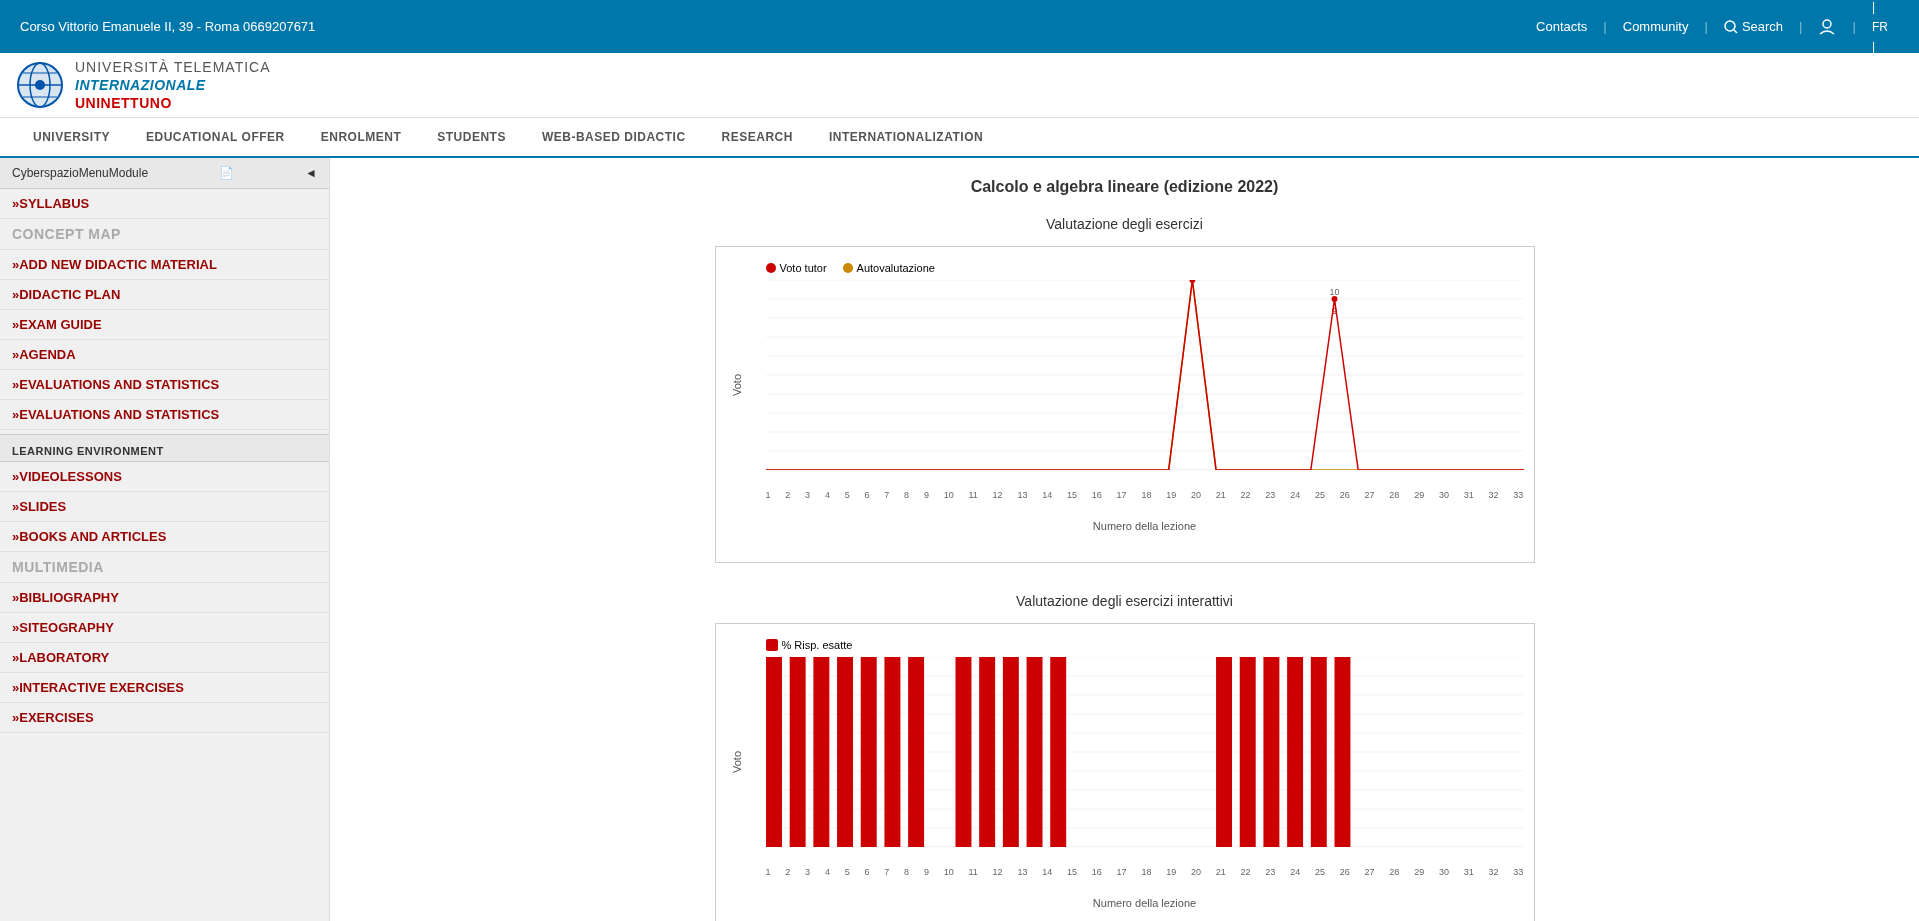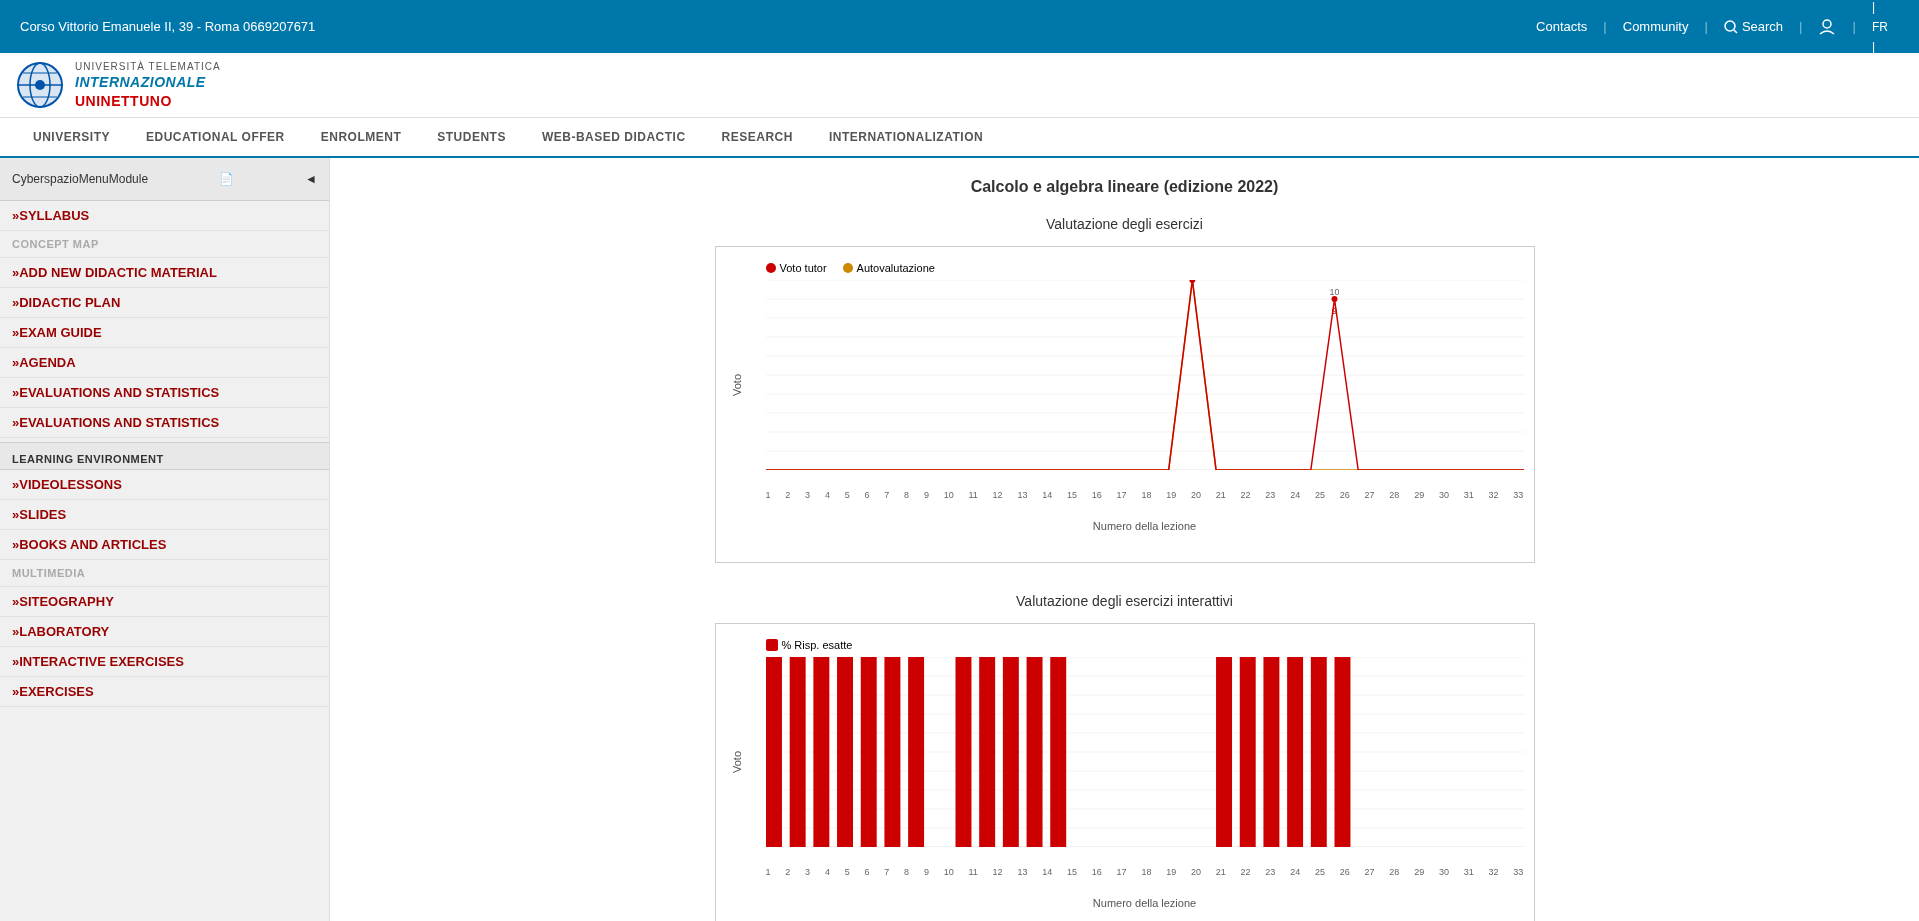--- a/index.html
+++ b/index.html
@@ -39,21 +39,21 @@
       padding: 0 15px;
       width: 330px;
       min-width: 330px;
     }
     .logo-globe {
       width: 50px;
       height: 50px;
       margin-right: 10px;
     }
     .logo-text { line-height: 1.3; }
-    .logo-text .line1 { font-size: 10px; color: #555; letter-spacing: 1px; }
+    .logo-text .line1 { font-size: 14px; color: #555; letter-spacing: 1px; }
     .logo-text .line2 { font-size: 14px; font-weight: bold; color: #0077aa; letter-spacing: 0.5px; font-style: italic; }
     .logo-text .line3 { font-size: 14px; font-weight: bold; color: #cc0000; letter-spacing: 0.5px; }
 
     
     .nav-bar {
       background: white;
       border-bottom: 2px solid #0077aa;
       display: flex;
       padding: 0 15px;
       height: 40px;
@@ -77,21 +77,21 @@
 
     
     .sidebar {
       width: 330px;
       min-width: 330px;
       background: #f0f0f0;
       border-right: 1px solid #ddd;
     }
     .sidebar-header {
       background: #e8e8e8;
-      padding: 14px 12px;
+      padding: 8px 12px;
       display: flex;
       align-items: center;
       justify-content: space-between;
       border-bottom: 1px solid #ccc;
     }
     .sidebar-header span { font-size: 12px; color: #333; }
     .sidebar-collapse { cursor: pointer; color: #666; font-size: 16px; }
 
     .sidebar-section-label {
       padding: 10px 12px 4px 12px;
@@ -105,21 +105,21 @@
       margin-top: 4px;
     }
     .sidebar-item {
       padding: 7px 12px;
       font-size: 13px;
       cursor: pointer;
       color: #990000;
       border-bottom: 1px solid #e0e0e0;
       font-weight: bold;
     }
-    .sidebar-item.disabled { color: #aaa; cursor: default; font-size: 11px; letter-spacing: 0.5px; }
+    .sidebar-item.disabled { color: #aaa; cursor: default; font-size: 14px; letter-spacing: 0.5px; }
 
     
     .main-content {
       flex: 1;
       background: white;
       padding: 20px 30px;
       overflow-y: auto;
     }
     .page-title {
       text-align: center;
@@ -266,20 +266,21 @@
     <div class="sidebar-item">»EXAM GUIDE</div>
     <div class="sidebar-item">»AGENDA</div>
     <div class="sidebar-item">»EVALUATIONS AND STATISTICS</div>
     <div class="sidebar-item">»EVALUATIONS AND STATISTICS</div>
 
     <div class="sidebar-section-label">LEARNING ENVIRONMENT</div>
     <div class="sidebar-item">»VIDEOLESSONS</div>
     <div class="sidebar-item">»SLIDES</div>
     <div class="sidebar-item">»BOOKS AND ARTICLES</div>
     <div class="sidebar-item disabled">MULTIMEDIA</div>
+    <div class="sidebar-item">»BIBLIOGRAPHY</div>
     <div class="sidebar-item">»SITEOGRAPHY</div>
     <div class="sidebar-item">»LABORATORY</div>
     <div class="sidebar-item">»INTERACTIVE EXERCISES</div>
     <div class="sidebar-item">»EXERCISES</div>
   </div>
 
   <div class="main-content">
     <div class="page-title">Calcolo e algebra lineare (edizione 2022)</div>
 
     <div class="chart-section">

